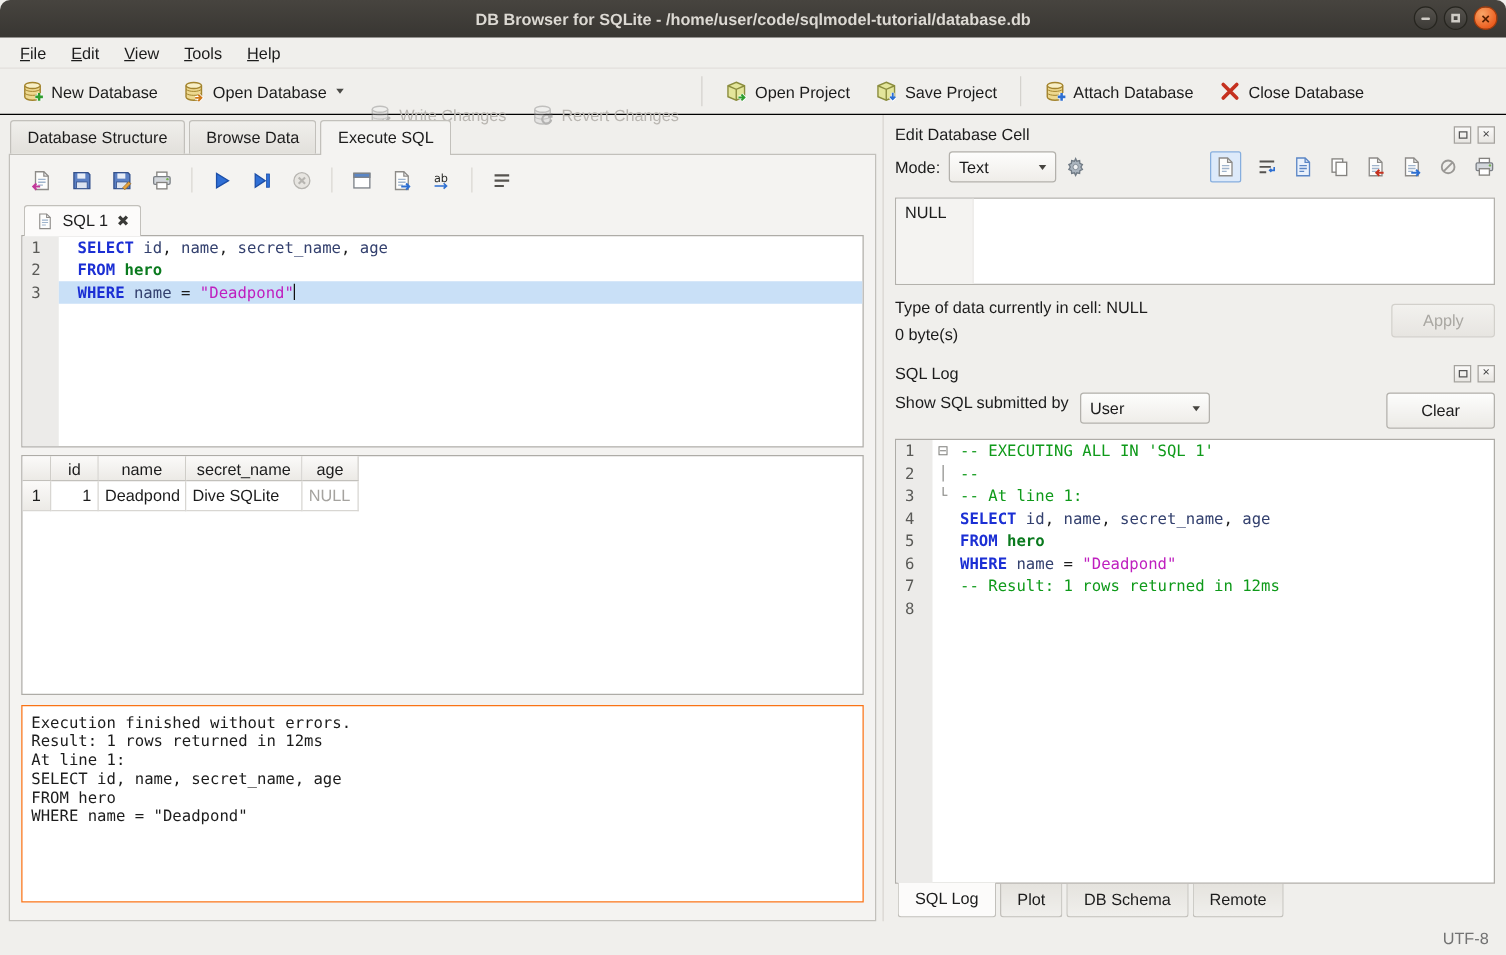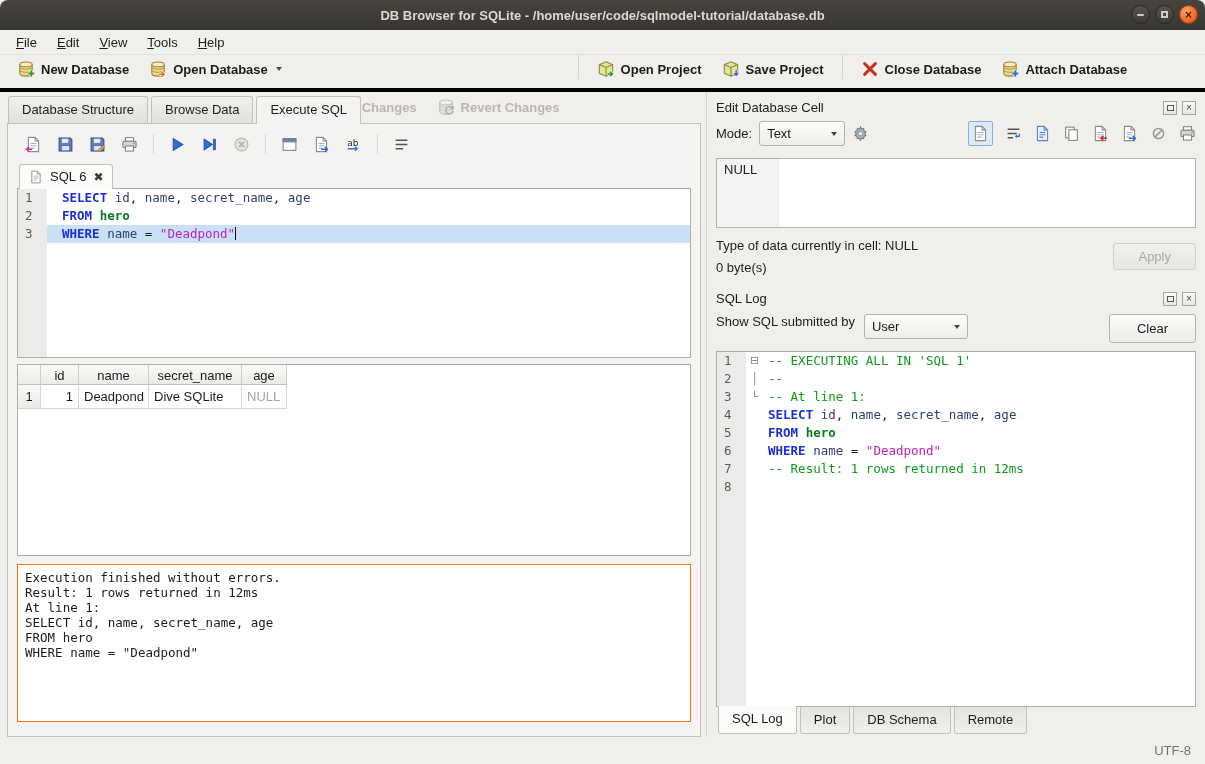--- a/index.html
+++ b/index.html
@@ -19,22 +19,22 @@
   .glyph-min { width:7px; height:2px; background:#cfccc6; border-radius:1px; }
   .glyph-max { width:7px; height:7px; border:2px solid #cfccc6; }
   .win-btn.close { background:radial-gradient(circle at 35% 30%, #f9a667, #ec5e20 72%);
                    border-color:#a33c0c; color:#571f00; font-weight:bold; font-size:12px; }
 
   
   .menubar { height:25px; flex:none; display:flex; align-items:center; padding:0 6px;
              border-bottom:1px solid #e2e0db; }
   .menu-item { padding:3px 10px; }
   .menu-item::first-letter { text-decoration:underline; }
-  .toolbar { height:37px; flex:none; display:flex; align-items:flex-start; padding:0 8px; gap:2px;
-             border-bottom:4px solid #000000;font-weight:bold; }
+  .toolbar { height:37px; flex:none; display:flex; align-items:center; padding:0 8px; gap:2px;
+             border-bottom:1px solid #000000; }
   .tb-btn { display:flex; align-items:center; gap:6px; padding:5px 9px; border-radius:3px; }
   .tb-btn.disabled { color:#b9b6b1;margin-top:38px; }
   .tb-btn.disabled .icon18 { filter:grayscale(1) opacity(.45); }
   .tb-caret { margin-left:2px; width:0; height:0; border-left:3.5px solid transparent;
               border-right:3.5px solid transparent; border-top:4px solid #4a4a46; }
   .tb-sep { width:1px; height:24px; background:#d4d2cd; margin:0 7px; }
   .icon18 { width:18px; height:18px; display:block; }
   .icon16 { width:17px; height:17px; display:block; }
   .icon14 { width:14px; height:14px; display:block; }
 
@@ -268,34 +268,34 @@
             <path d="M12.6 9v4.6M10.8 11.8l1.8 1.8 1.8-1.8" fill="none" stroke="#fff" stroke-width="2.6"></path>
             <path d="M12.6 9v4.6M10.8 11.8l1.8 1.8 1.8-1.8" fill="none" stroke="#2d6fd2" stroke-width="1.4"></path>
           </svg>
         </span>
       <span>Save Project</span>
     </div>
     <div class="tb-sep"></div>
     <div class="tb-btn">
       <span>
           <svg class="icon18" viewBox="0 0 16 16">
-            <path d="M3.2 3.2l9.6 9.6M12.8 3.2l-9.6 9.6" stroke="#c5311f" stroke-width="2.6" stroke-linecap="round"></path>
-          </svg>
-        </span>
-      <span>Close Database</span>
-    </div>
-    <div class="tb-btn">
-      <span>
-          <svg class="icon18" viewBox="0 0 16 16">
             <use href="#i-db"></use>
             <path d="M10 12h5.4M12.7 9.3v5.4" stroke="#fff" stroke-width="3.2"></path>
             <path d="M10 12h5.4M12.7 9.3v5.4" stroke="#2d6fd2" stroke-width="1.8"></path>
           </svg>
         </span>
       <span>Attach Database</span>
+    </div>
+    <div class="tb-btn">
+      <span>
+          <svg class="icon18" viewBox="0 0 16 16">
+            <path d="M3.2 3.2l9.6 9.6M12.8 3.2l-9.6 9.6" stroke="#c5311f" stroke-width="2.6" stroke-linecap="round"></path>
+          </svg>
+        </span>
+      <span>Close Database</span>
     </div>
   </div>
 
   <div class="main">
 
     <div class="left-panel">
       <div class="tabs-row">
         <div class="tab">Database Structure</div>
         <div class="tab">Browse Data</div>
         <div class="tab active">Execute SQL</div>
@@ -371,21 +371,21 @@
             </span>
         </div>
 
         <div class="sqltab-row">
           <div class="sql-tab">
             <span>
                 <svg class="icon14" viewBox="0 0 16 16">
                   <use href="#i-page"></use>
                 </svg>
               </span>
-            <span>SQL 6</span>
+            <span>SQL 1</span>
             <span class="close-x">✖</span>
           </div>
         </div>
 
         <div class="editor">
             <div class="code-line">
               <span class="ln">1</span>
               <span class="code-content"><span class="tok-k">SELECT</span><span class="tok-p"> </span><span class="tok-i">id</span><span class="tok-p">, </span><span class="tok-i">name</span><span class="tok-p">, </span><span class="tok-i">secret_name</span><span class="tok-p">, </span><span class="tok-i">age</span></span>
             </div>
             <div class="code-line">

